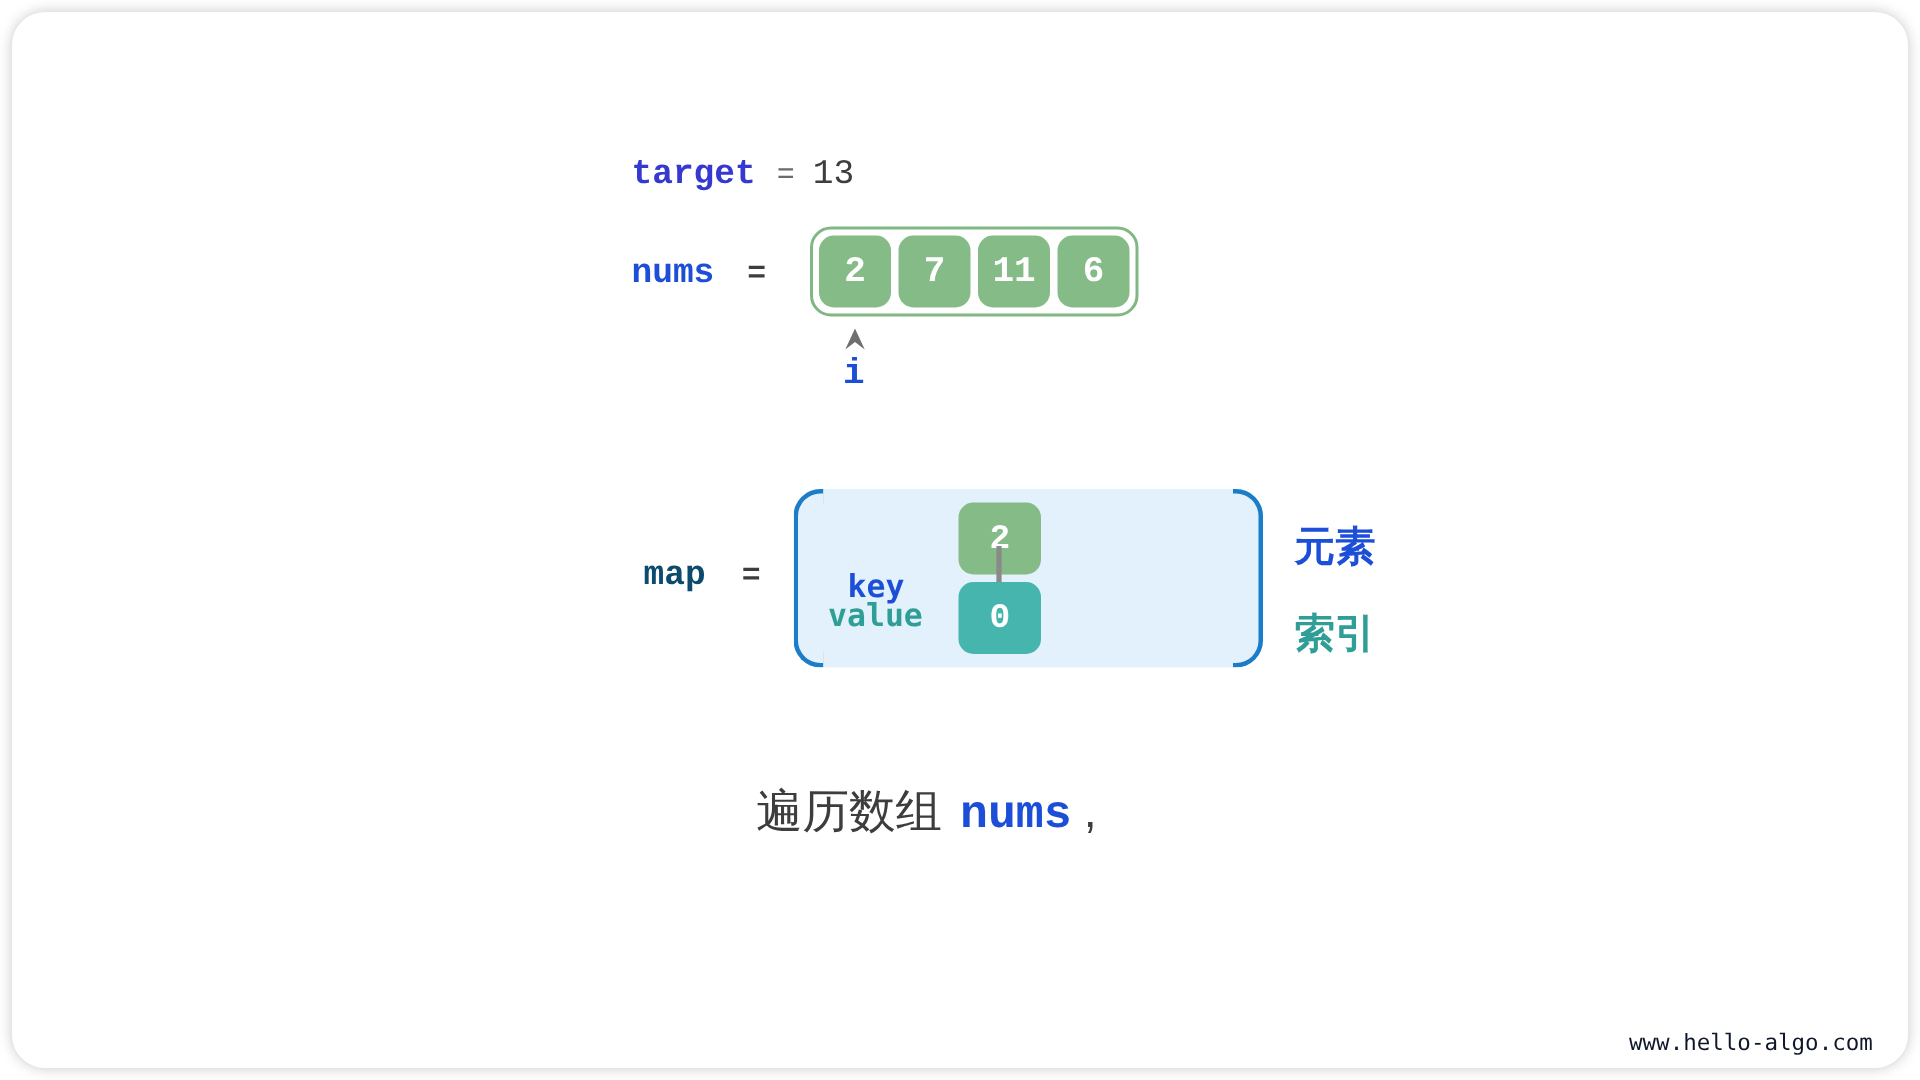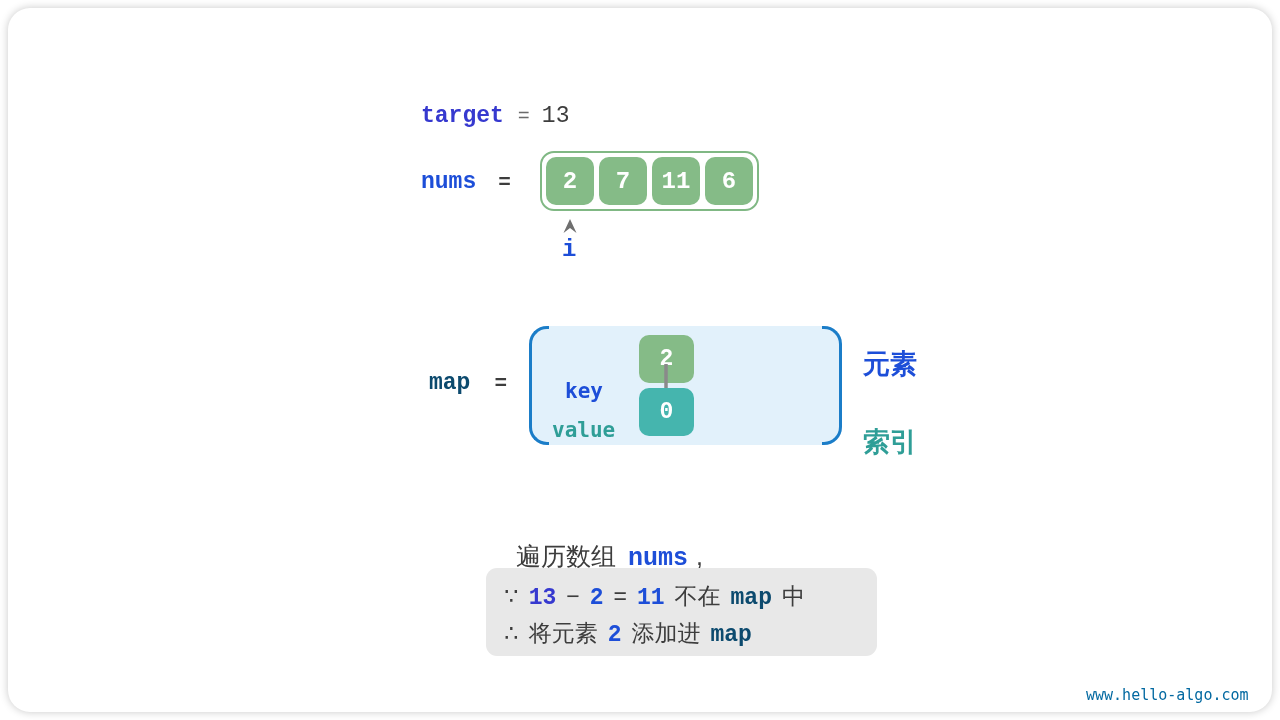--- a/index.html
+++ b/index.html
@@ -11,21 +11,21 @@
     background: #ffffff; border-radius: 22px;
     box-shadow: 0 0 9px rgba(0,0,0,0.22);
   }
 
   .mono { font-family: Liberation Mono, monospace; }
   .bold { font-weight: bold; }
 
   .indigo { color: #3639cf; }
   .sky    { color: #0c4a6e; }
   .green  { color: #1d4ed8; }
-  .teal   { color: #2f9e97; margin-top: 20px; }
+  .teal   { color: #2f9e97; }
   .dark   { color: #3d3d3d; }
 
   
   .target-line { position: absolute; left: 413px; top: 95px; font-size: 23px; white-space: nowrap; }
   .target-line .var { font-weight: bold; }
   .target-line .eq { color: #6b6b6b; font-size: 20px; margin: 0 12px 0 14px; }
 
   
   .nums-label { position: absolute; left: 413px; top: 161px; font-size: 23px; font-weight: bold; white-space: nowrap; }
   .nums-label .eq { color: #3d3d3d; margin-left: 22px; font-size: 21px; }
@@ -70,37 +70,37 @@
   .kv-cell.key-cell   { top: 327px; background: #85bb87; }
   .kv-cell.value-cell { top: 380px; background: #45b5ae; }
 
   .kv-arrow { position: absolute; left: 649px; top: 354px; width: 18px; height: 62px; }
 
   .legend { position: absolute; left: 855px; font-size: 27px; font-weight: bold; }
   .legend.element { top: 338px; }
   .legend.index   { top: 396px; }
 
   
-  .caption { position: absolute; left: 508px; top: 512px; font-size: 25px; white-space: nowrap; margin-top: 20px; }
+  .caption { position: absolute; left: 496px; top: 512px; font-size: 31px; white-space: nowrap; }
   .caption .code { font-weight: bold; margin: 0 8px 0 12px; }
 
   
   .note-box {
     position: absolute; left: 478px; top: 560px; width: 391px; height: 88px;
     background: #e8e8e8; border-radius: 11px; padding: 11px 18px;
     font-size: 23px; line-height: 35px; white-space: nowrap;
   }
   .note-line { display: block; }
   .tok { margin-right: 10px; }
   .tok:last-child { margin-right: 0; }
 
   
   .watermark {
     position: absolute; left: 1078px; top: 678px;
-    font-family: "DejaVu Sans Mono", monospace; font-size: 15px; color: #0369a1;
+    font-family: "DejaVu Sans Mono", monospace; font-size: 15px; color: #0f172a;
   }
 </style>
 </head>
 <body>
 
 <div class="card">
 
   <div class="target-line mono">
     <span class="var indigo">target</span><span class="eq">=</span><span class="dark">13</span>
   </div>
@@ -138,24 +138,16 @@
   <div class="kv-label value teal">value</div>
   <div class="kv-cell value-cell mono">0</div>
 
   <div class="legend element green">元素</div>
   <div class="legend index teal">索引</div>
 
   <div class="caption">
     <span class="dark">遍历数组</span><span class="code mono green">nums</span><span class="dark">,</span>
   </div>
 
-  <div class="note-box">
-    <span class="note-line">
-      <span class="tok dark">∵</span><span class="tok mono bold indigo">13</span><span class="tok dark">−</span><span class="tok mono bold green">2</span><span class="tok dark">=</span><span class="tok mono bold green">11</span><span class="tok dark">不在</span><span class="tok mono bold sky">map</span><span class="tok dark">中</span>
-    </span>
-    <span class="note-line">
-      <span class="tok dark">∴</span><span class="tok dark">将元素</span><span class="tok mono bold green">2</span><span class="tok dark">添加进</span><span class="tok mono bold sky">map</span>
-    </span>
-  </div>
 
   <div class="watermark">www.hello-algo.com</div>
 
 </div>
 
 </body></html>

